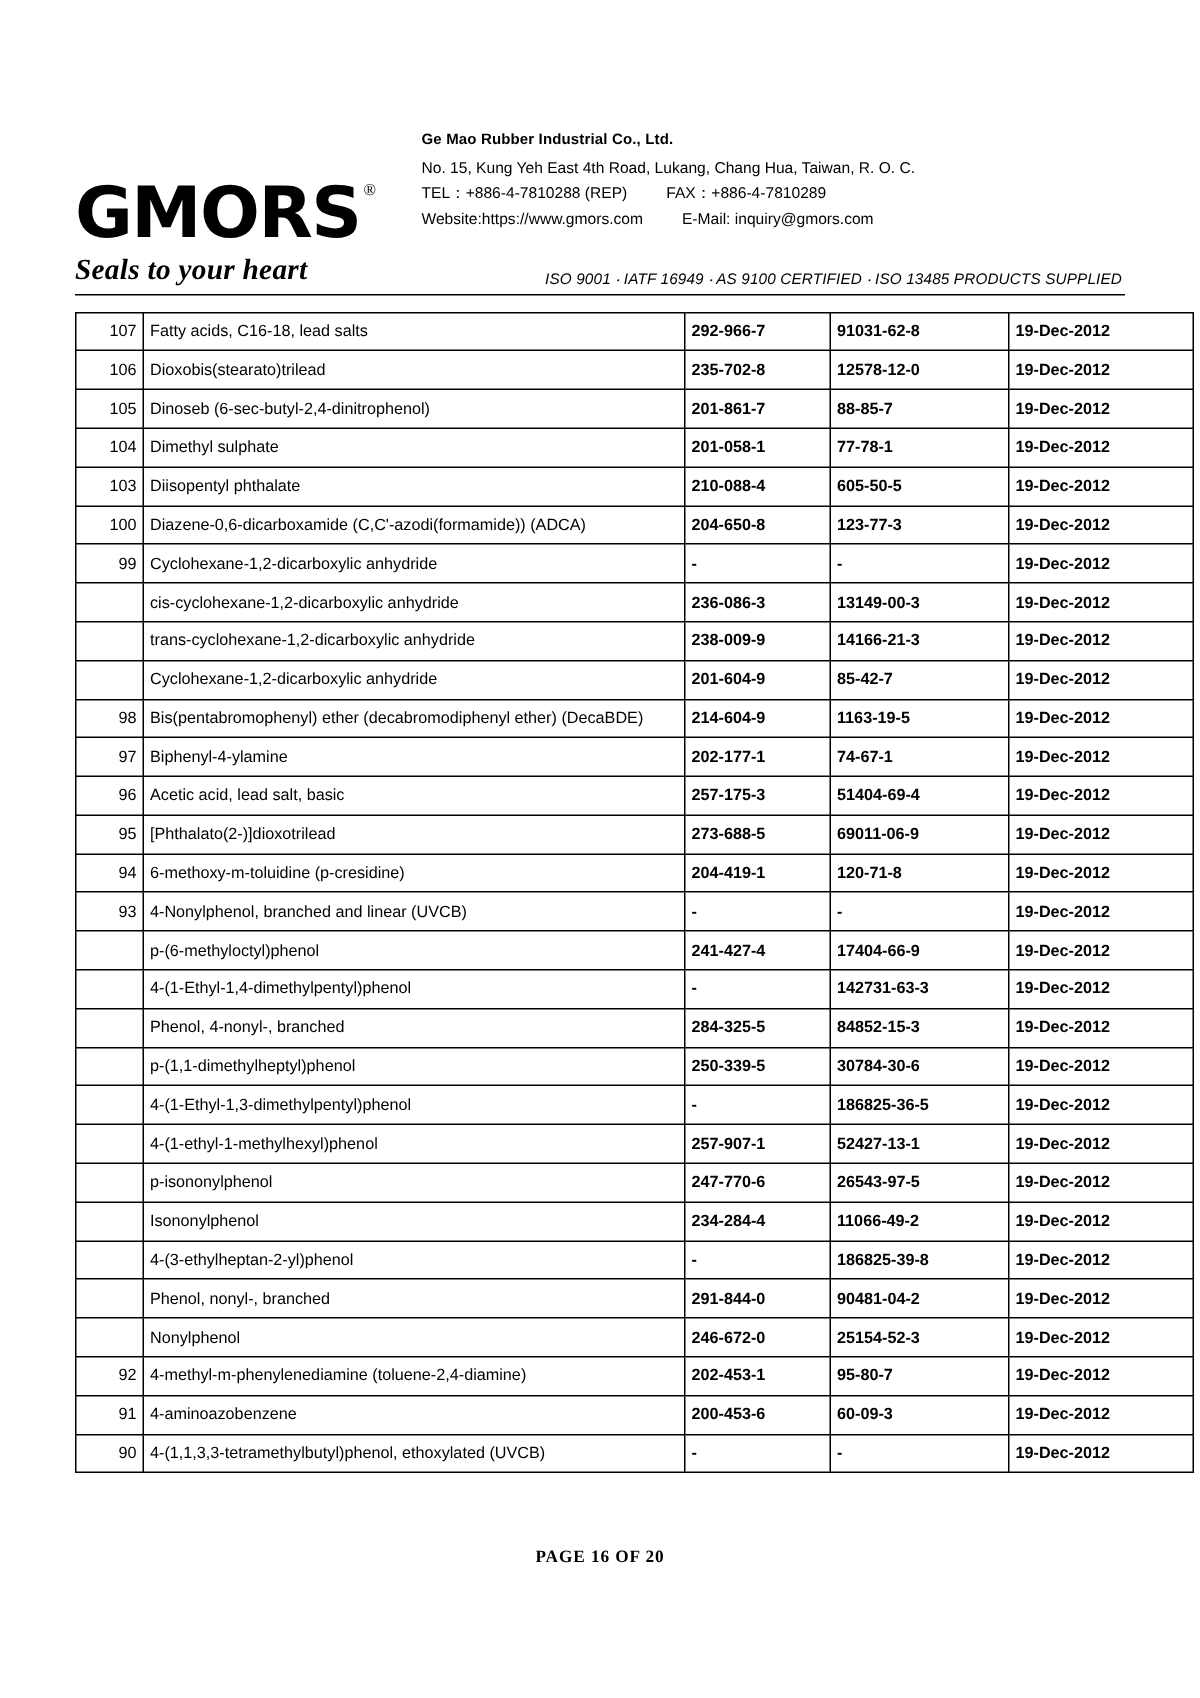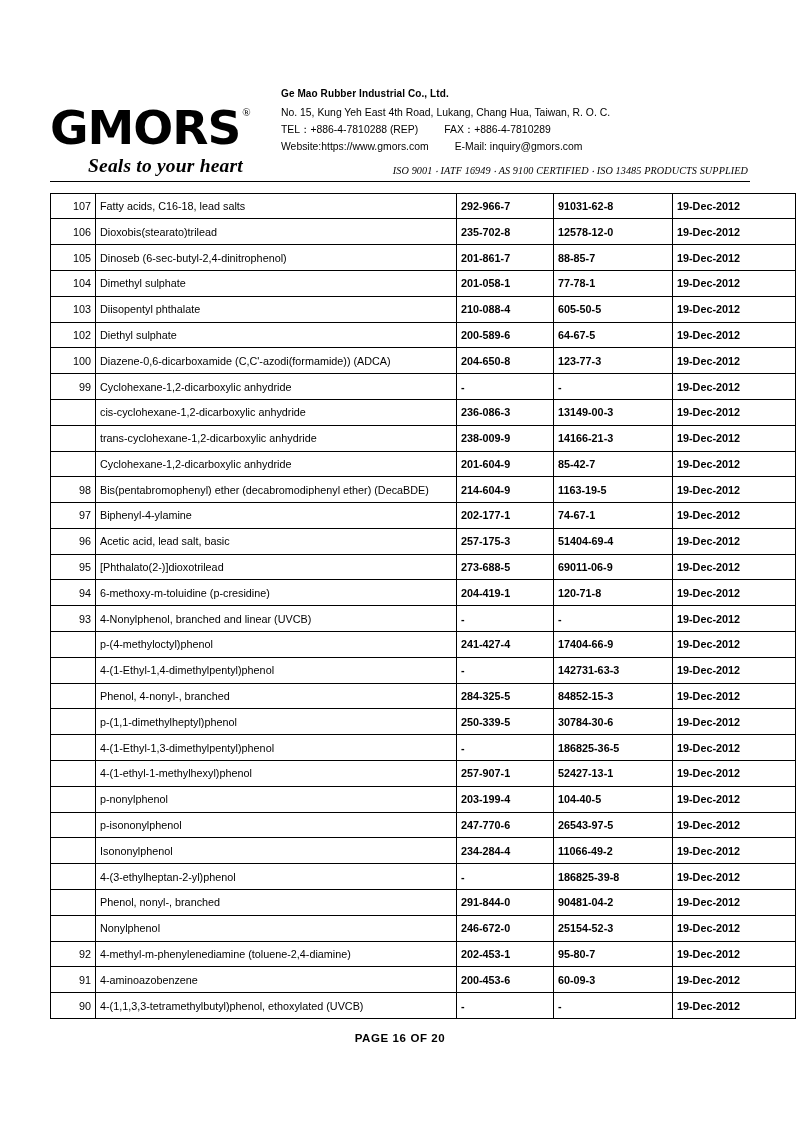--- a/index.html
+++ b/index.html
@@ -51,21 +51,20 @@
     font-family: "Liberation Serif", serif;
   }
   .logo-tag {
     font-family: "Liberation Serif", serif;
     font-style: italic;
     font-weight: bold;
     font-size: 19.5px;
     margin-top: 4px;
     letter-spacing: 0.2px;
     white-space: nowrap;
-    margin-left: 38px;
   }
   .company-block {
     flex: 1 1 auto;
     padding-left: 16px;
     padding-top: 6px;
   }
   .company-name {
     font-size: 10px;
     font-weight: bold;
     letter-spacing: 0.1px;
@@ -74,25 +73,25 @@
   .company-line {
     font-size: 10.4px;
     line-height: 1.62;
     white-space: nowrap;
   }
   .company-line .sep {
     display: inline-block;
     width: 26px;
   }
   .cert-line {
-    font-family: Liberation Serif, serif;
+    font-family: Liberation Sans, sans-serif;
     font-style: italic;
     font-size: 10.2px;
     text-align: right;
-    margin-top: 7px;
+    margin-top: 22px;
     padding-right: 2px;
     letter-spacing: 0.1px;
   }
   .header-rule {
     border-bottom: 1.6px solid #000;
     margin-top: 4px;
   }
 
   
   table.substances {
@@ -140,20 +139,21 @@
   
   .footer {
     position: absolute;
     left: 0;
     right: 0;
     top: 1032px;
     text-align: center;
     font-size: 11.5px;
     font-weight: bold;
     letter-spacing: 0.6px;
+    font-family: Liberation Serif, serif;
   }
 </style>
 </head>
 <body>
 
 <div class="page">
 
   <div class="header">
     <div class="logo-block">
       <div>
@@ -202,27 +202,20 @@
           <td class="c-date">19-Dec-2012</td>
         </tr>
         <tr>
           <td class="c-no">103</td>
           <td class="c-name">Diisopentyl phthalate</td>
           <td class="c-ec">210-088-4</td>
           <td class="c-cas">605-50-5</td>
           <td class="c-date">19-Dec-2012</td>
         </tr>
         <tr>
-          <td class="c-no">102</td>
-          <td class="c-name">Diethyl sulphate</td>
-          <td class="c-ec">200-589-6</td>
-          <td class="c-cas">64-67-5</td>
-          <td class="c-date">19-Dec-2012</td>
-        </tr>
-        <tr>
           <td class="c-no">100</td>
           <td class="c-name">Diazene-0,6-dicarboxamide (C,C'-azodi(formamide)) (ADCA)</td>
           <td class="c-ec">204-650-8</td>
           <td class="c-cas">123-77-3</td>
           <td class="c-date">19-Dec-2012</td>
         </tr>
         <tr>
           <td class="c-no">99</td>
           <td class="c-name">Cyclohexane-1,2-dicarboxylic anhydride</td>
           <td class="c-ec">-</td>
@@ -287,21 +280,21 @@
         </tr>
         <tr>
           <td class="c-no">93</td>
           <td class="c-name">4-Nonylphenol, branched and linear (UVCB)</td>
           <td class="c-ec">-</td>
           <td class="c-cas">-</td>
           <td class="c-date">19-Dec-2012</td>
         </tr>
         <tr>
           <td class="c-no"></td>
-          <td class="c-name">p-(4-methyloctyl)phenol</td>
+          <td class="c-name">p-(6-methyloctyl)phenol</td>
           <td class="c-ec">241-427-4</td>
           <td class="c-cas">17404-66-9</td>
           <td class="c-date">19-Dec-2012</td>
         </tr>
         <tr>
           <td class="c-no"></td>
           <td class="c-name">4-(1-Ethyl-1,4-dimethylpentyl)phenol</td>
           <td class="c-ec">-</td>
           <td class="c-cas">142731-63-3</td>
           <td class="c-date">19-Dec-2012</td>
@@ -325,27 +318,20 @@
           <td class="c-name">4-(1-Ethyl-1,3-dimethylpentyl)phenol</td>
           <td class="c-ec">-</td>
           <td class="c-cas">186825-36-5</td>
           <td class="c-date">19-Dec-2012</td>
         </tr>
         <tr>
           <td class="c-no"></td>
           <td class="c-name">4-(1-ethyl-1-methylhexyl)phenol</td>
           <td class="c-ec">257-907-1</td>
           <td class="c-cas">52427-13-1</td>
-          <td class="c-date">19-Dec-2012</td>
-        </tr>
-        <tr>
-          <td class="c-no"></td>
-          <td class="c-name">p-nonylphenol</td>
-          <td class="c-ec">203-199-4</td>
-          <td class="c-cas">104-40-5</td>
           <td class="c-date">19-Dec-2012</td>
         </tr>
         <tr>
           <td class="c-no"></td>
           <td class="c-name">p-isononylphenol</td>
           <td class="c-ec">247-770-6</td>
           <td class="c-cas">26543-97-5</td>
           <td class="c-date">19-Dec-2012</td>
         </tr>
         <tr>

